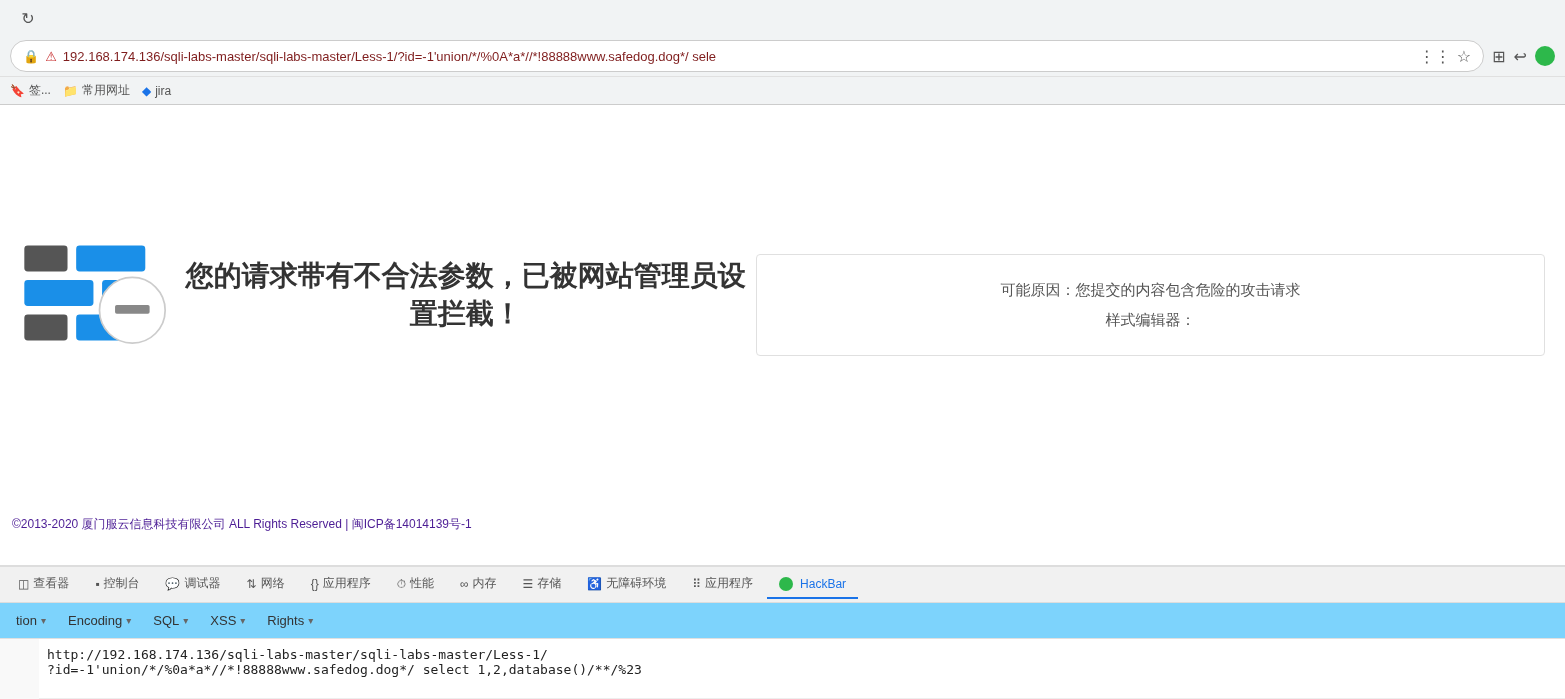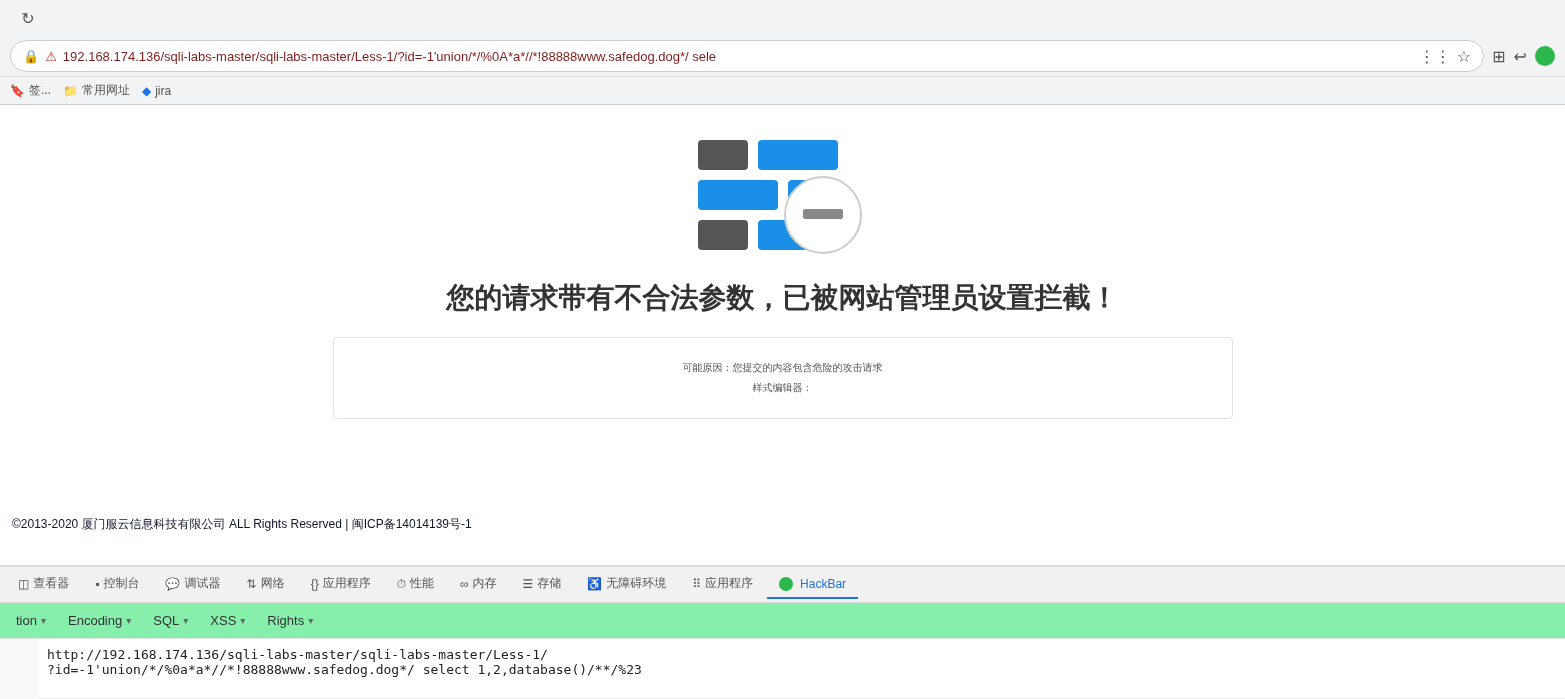--- a/index.html
+++ b/index.html
@@ -76,21 +76,20 @@
       gap: 4px;
       cursor: pointer;
       white-space: nowrap;
     }
 
     
     .page-content {
       background: #fff;
       min-height: 400px;
       display: flex;
-      flex-direction: column;
       align-items: center;
       padding: 30px 20px;
     }
 
     
     .firewall-logo {
       width: 180px;
       height: 120px;
       position: relative;
       margin-bottom: 24px;
@@ -112,21 +111,21 @@
       background: #fff;
       border: 1px solid #e0e0e0;
       border-radius: 4px;
       padding: 20px 40px;
       text-align: center;
       width: 900px;
       max-width: 100%;
     }
     .reason-text {
       color: #555;
-      font-size: 10px;
+      font-size: 15px;
       line-height: 2;
     }
 
     
     .devtools {
       position: fixed;
       bottom: 0;
       left: 0;
       right: 0;
       background: #f9f9f9;
@@ -167,21 +166,21 @@
       background: #2db84b;
       display: inline-block;
     }
 
     
     .hackbar-toolbar {
       display: flex;
       align-items: center;
       padding: 4px 8px;
       gap: 6px;
-      background: #86efac;
+      background: #7dd3fc;
       border-bottom: 1px solid #e0e0e0;
       height: 36px;
     }
     .hackbar-menu {
       display: flex;
       align-items: center;
       gap: 4px;
       padding: 3px 8px;
       font-size: 13px;
       color: #333;
@@ -295,21 +294,21 @@
     <p class="reason-text">
       <span>可能原因：</span><span>您提交的内容包含危险的攻击请求</span>
     </p>
     <p class="reason-text">
       <span>样式编辑器：</span>
     </p>
   </div>
 </div>
 
 <div style="position:absolute; left:0; bottom:160px; padding: 6px 12px;">
-  <span style="font-size:12px; color:#0f172a;">©2013-2020 厦门服云信息科技有限公司 ALL Rights Reserved | 闽ICP备14014139号-1</span>
+  <span style="font-size:12px; color:#4c1d95;">©2013-2020 厦门服云信息科技有限公司 ALL Rights Reserved | 闽ICP备14014139号-1</span>
 </div>
 
 <div class="devtools">
 
   <div class="devtools-tabs">
     <div class="devtools-tab">
       <span>◫</span>
       <span>查看器</span>
     </div>
     <div class="devtools-tab">

